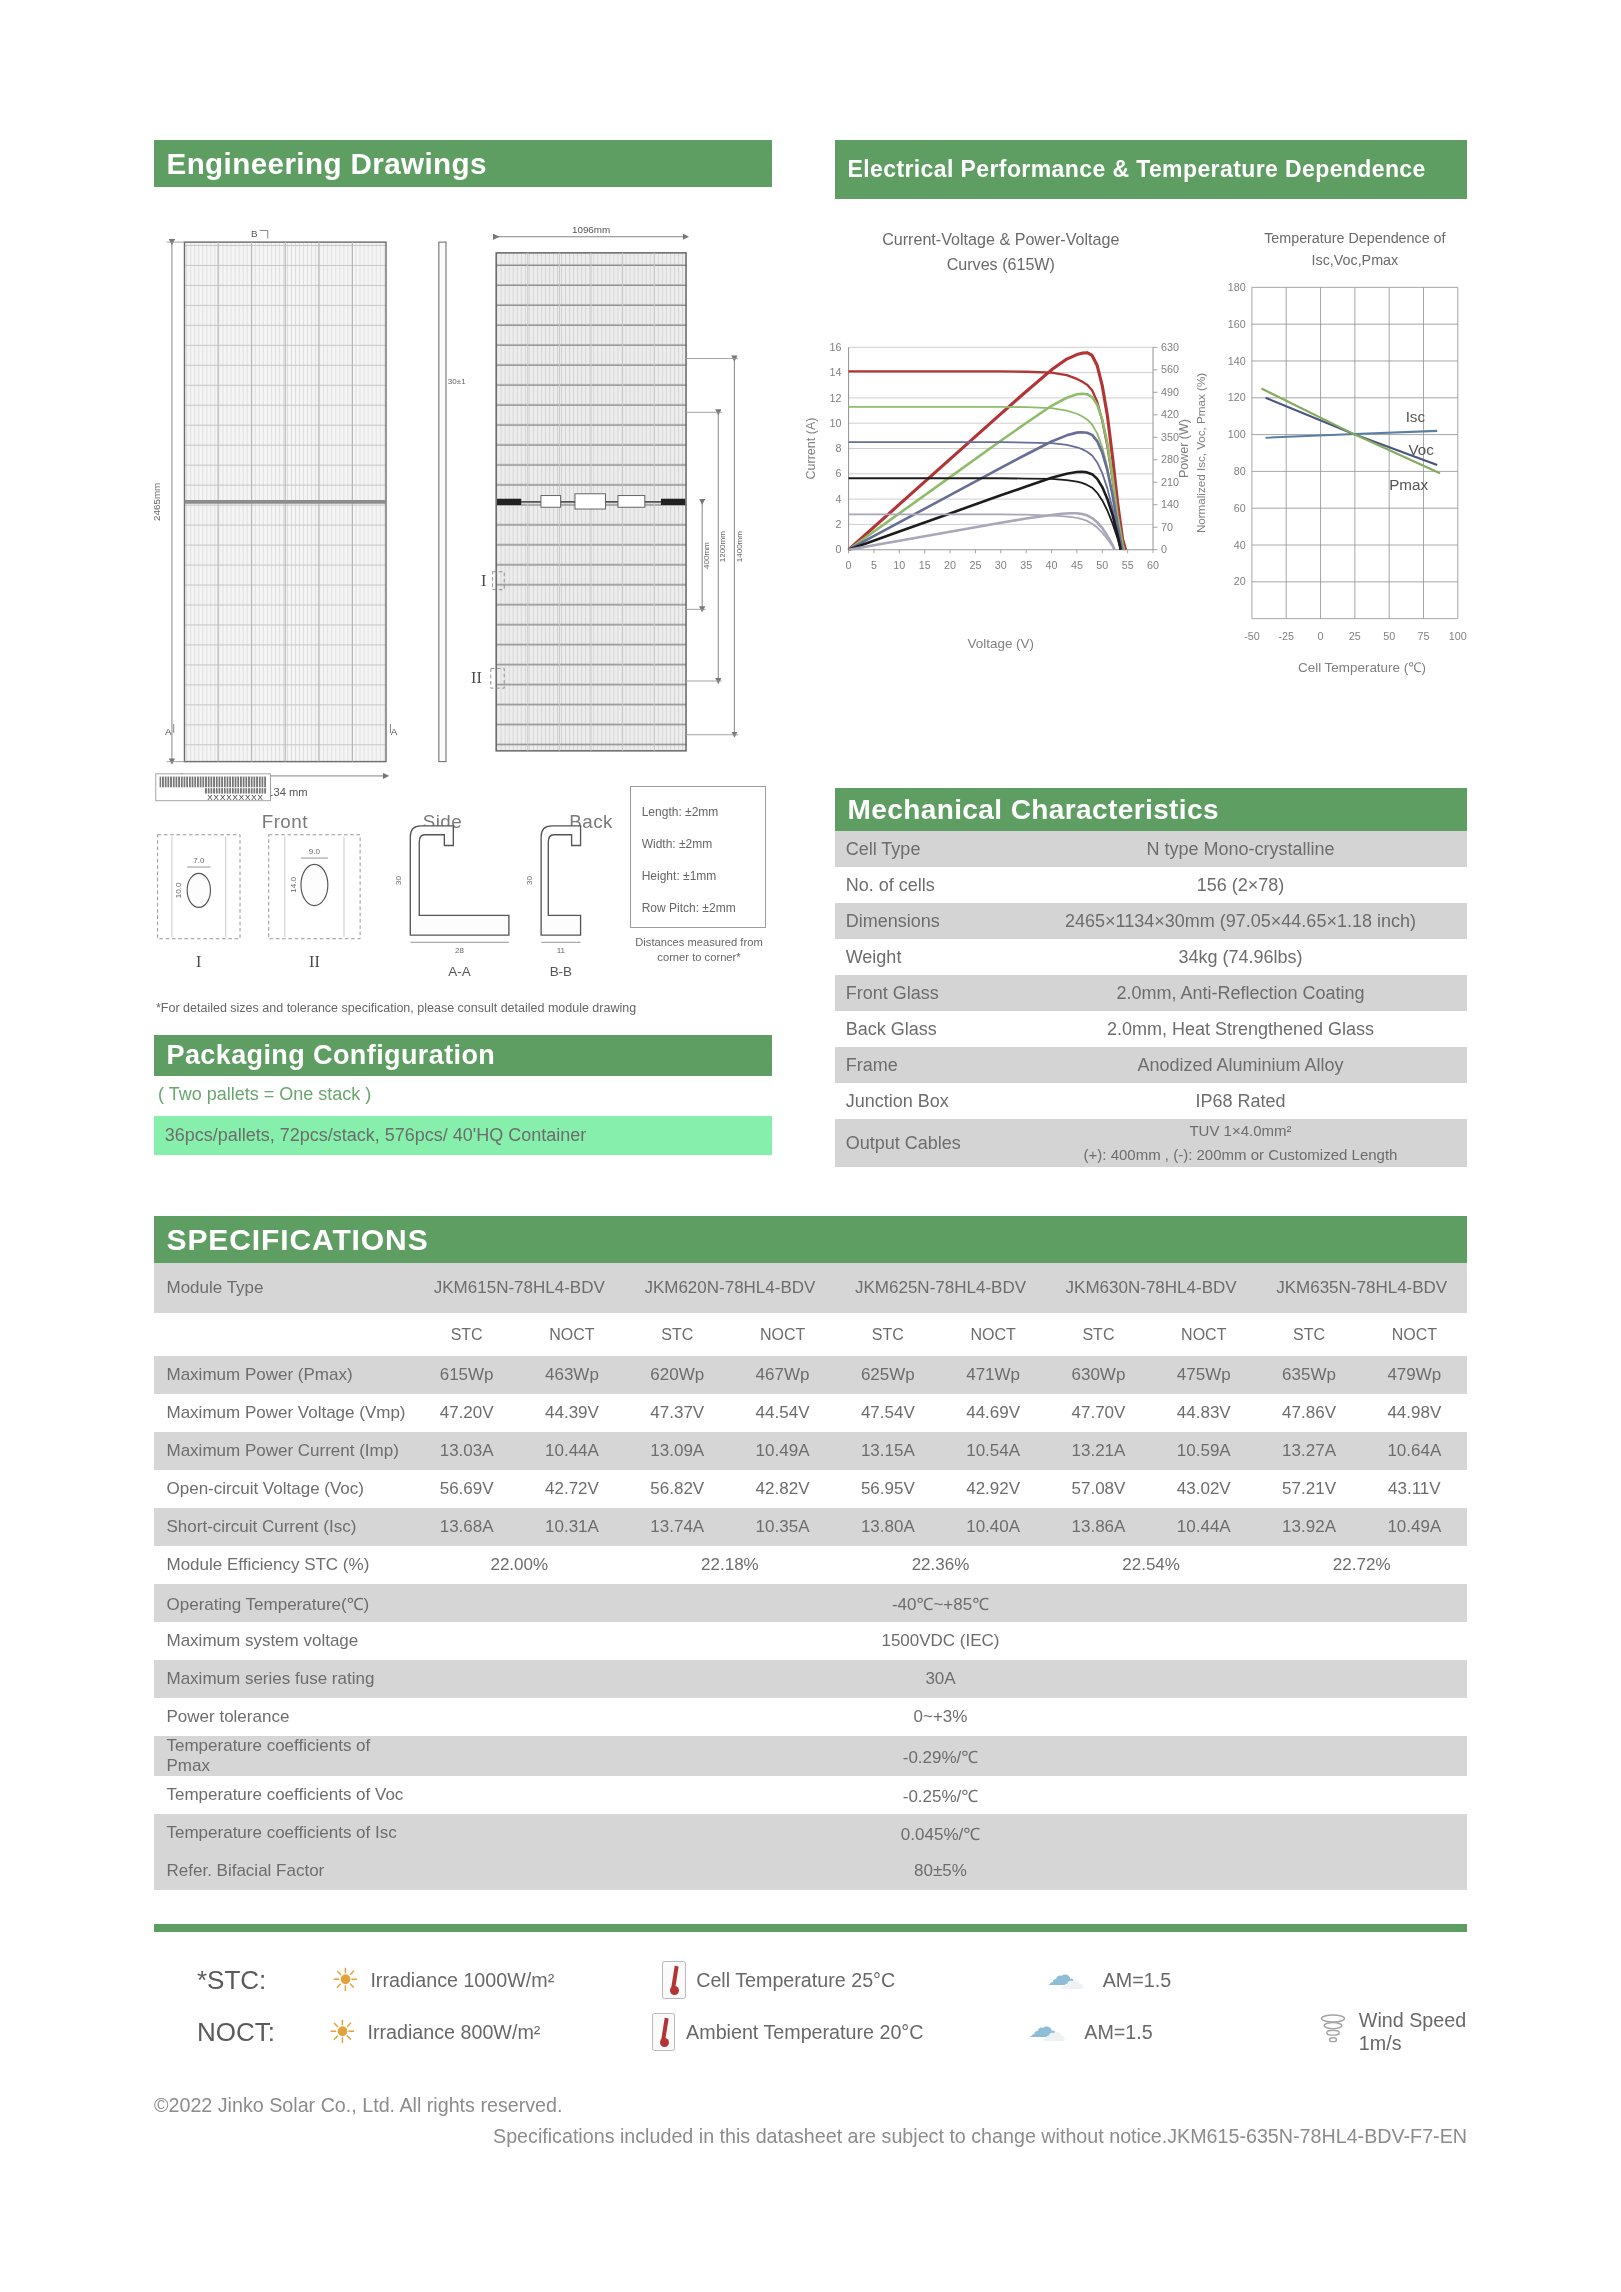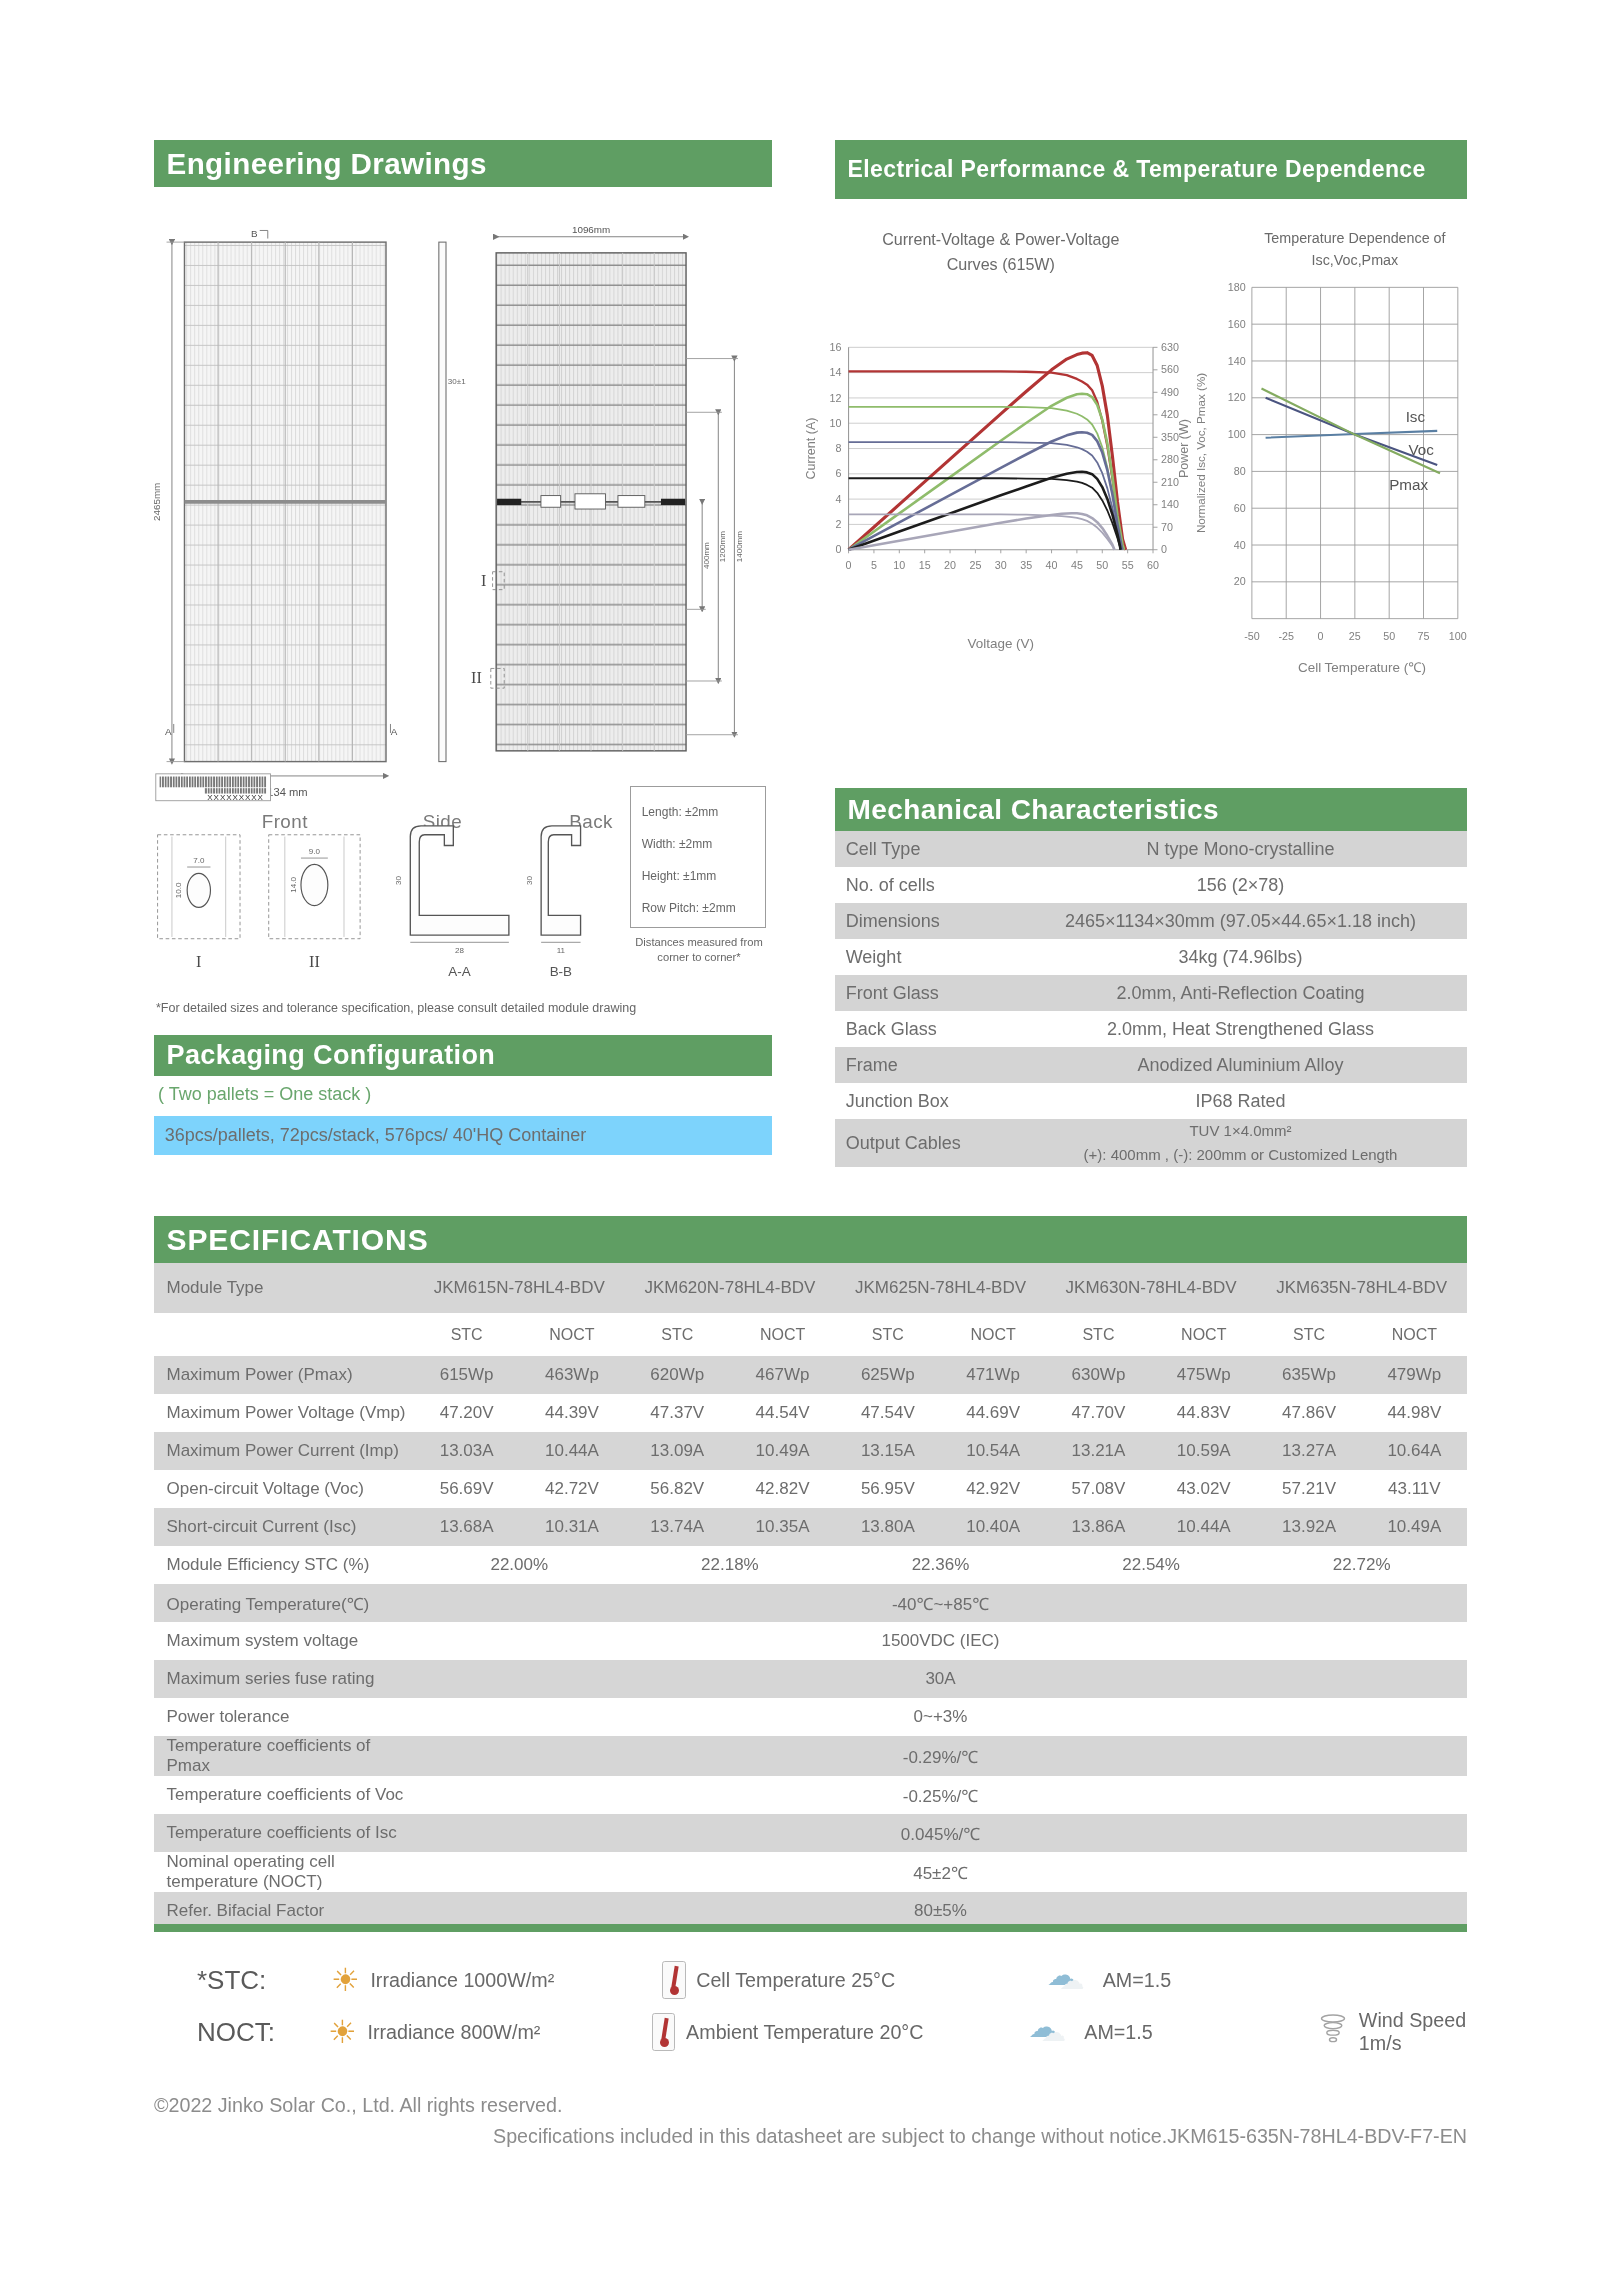--- a/index.html
+++ b/index.html
@@ -26,21 +26,21 @@
   .prof{fill:#fdfdfd;stroke:#555;stroke-width:1.5;}
 
   #tol-box{position:absolute;left:630px;top:786px;width:136px;height:142px;border:0.9px solid #9c9c9c;
            box-sizing:border-box;padding:9px 0 0 10.7px;}
   .tol-line{font-size:12px;color:#666;line-height:32px;}
   #tol-note{position:absolute;left:614px;top:935px;width:170px;font-size:11.2px;color:#666;
             text-align:center;line-height:15px;}
   #eng-footnote{position:absolute;left:156px;top:1001px;font-size:12.5px;color:#666;}
 
   #pkg-sub{position:absolute;left:158px;top:1084px;font-size:18px;color:#69a66d;}
-  #pkg-row{position:absolute;left:154px;top:1116px;width:618px;height:39px;background:#7dd3fc;
+  #pkg-row{position:absolute;left:154px;top:1116px;width:618px;height:39px;background:#86efac;
            font-size:18px;color:#6d6d6d;line-height:39px;padding-left:10.7px;box-sizing:border-box;}
 
   #chart1{position:absolute;left:802px;top:220px;}
   #chart2{position:absolute;left:1191px;top:220px;}
 
   #mech-rows{position:absolute;left:835px;top:831px;width:632px;}
   .mech-row{display:grid;grid-template-columns:179px 1fr;min-height:36px;align-items:center;
             font-size:18px;color:#6d6d6d;}
   .mech-row.shade{background:#d4d4d4;}
   .mech-label{padding-left:10.7px;}
@@ -508,24 +508,20 @@
         <div class="spec-cell">-0.29%/℃</div>
       </div>
       <div class="spec-row cols1">
         <div class="spec-label">Temperature coefficients of Voc</div>
         <div class="spec-cell">-0.25%/℃</div>
       </div>
       <div class="spec-row cols1 shade">
         <div class="spec-label">Temperature coefficients of Isc</div>
         <div class="spec-cell">0.045%/℃</div>
       </div>
-      <div class="spec-row cols1">
-        <div class="spec-label">Nominal operating cell temperature  (NOCT)</div>
-        <div class="spec-cell">45±2℃</div>
-      </div>
       <div class="spec-row cols1 shade">
         <div class="spec-label">Refer. Bifacial Factor</div>
         <div class="spec-cell">80±5%</div>
       </div>
     </div>
 
   <div id="green-sep"></div>
 
   <div id="legend">
     <div class="leg-row" id="leg-stc">

